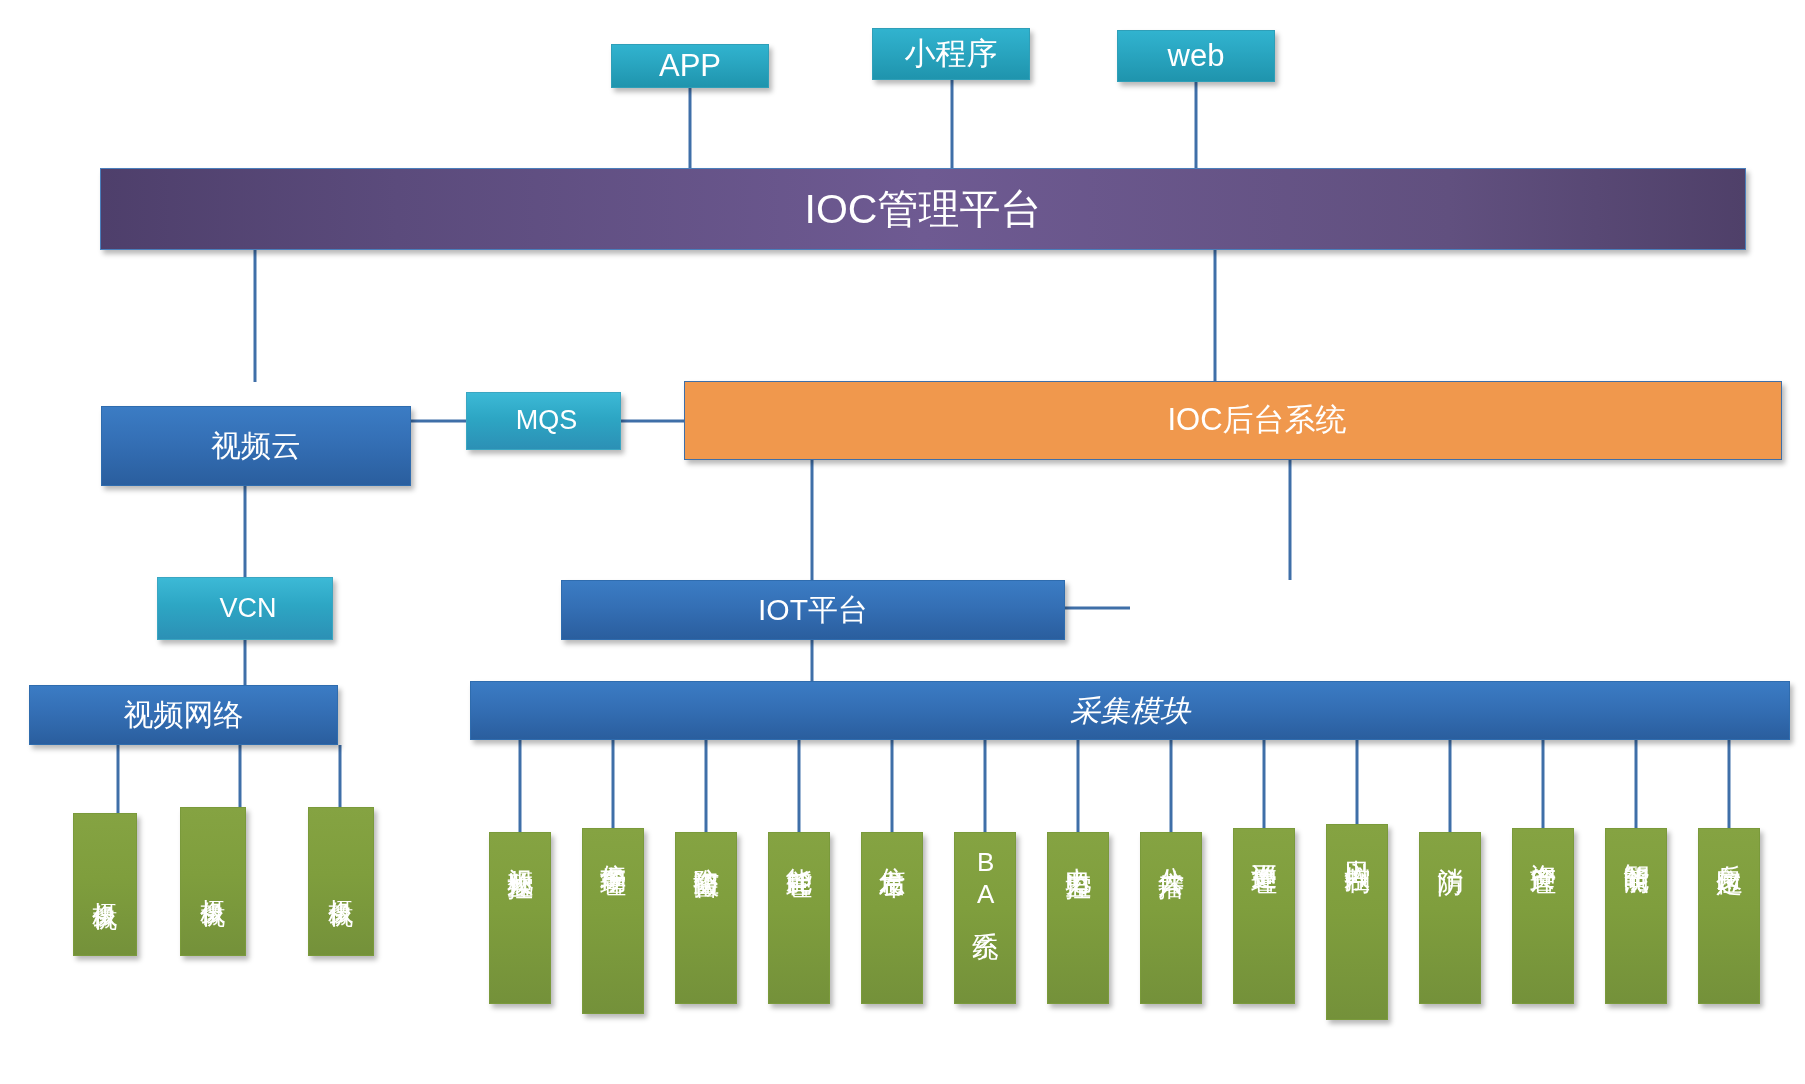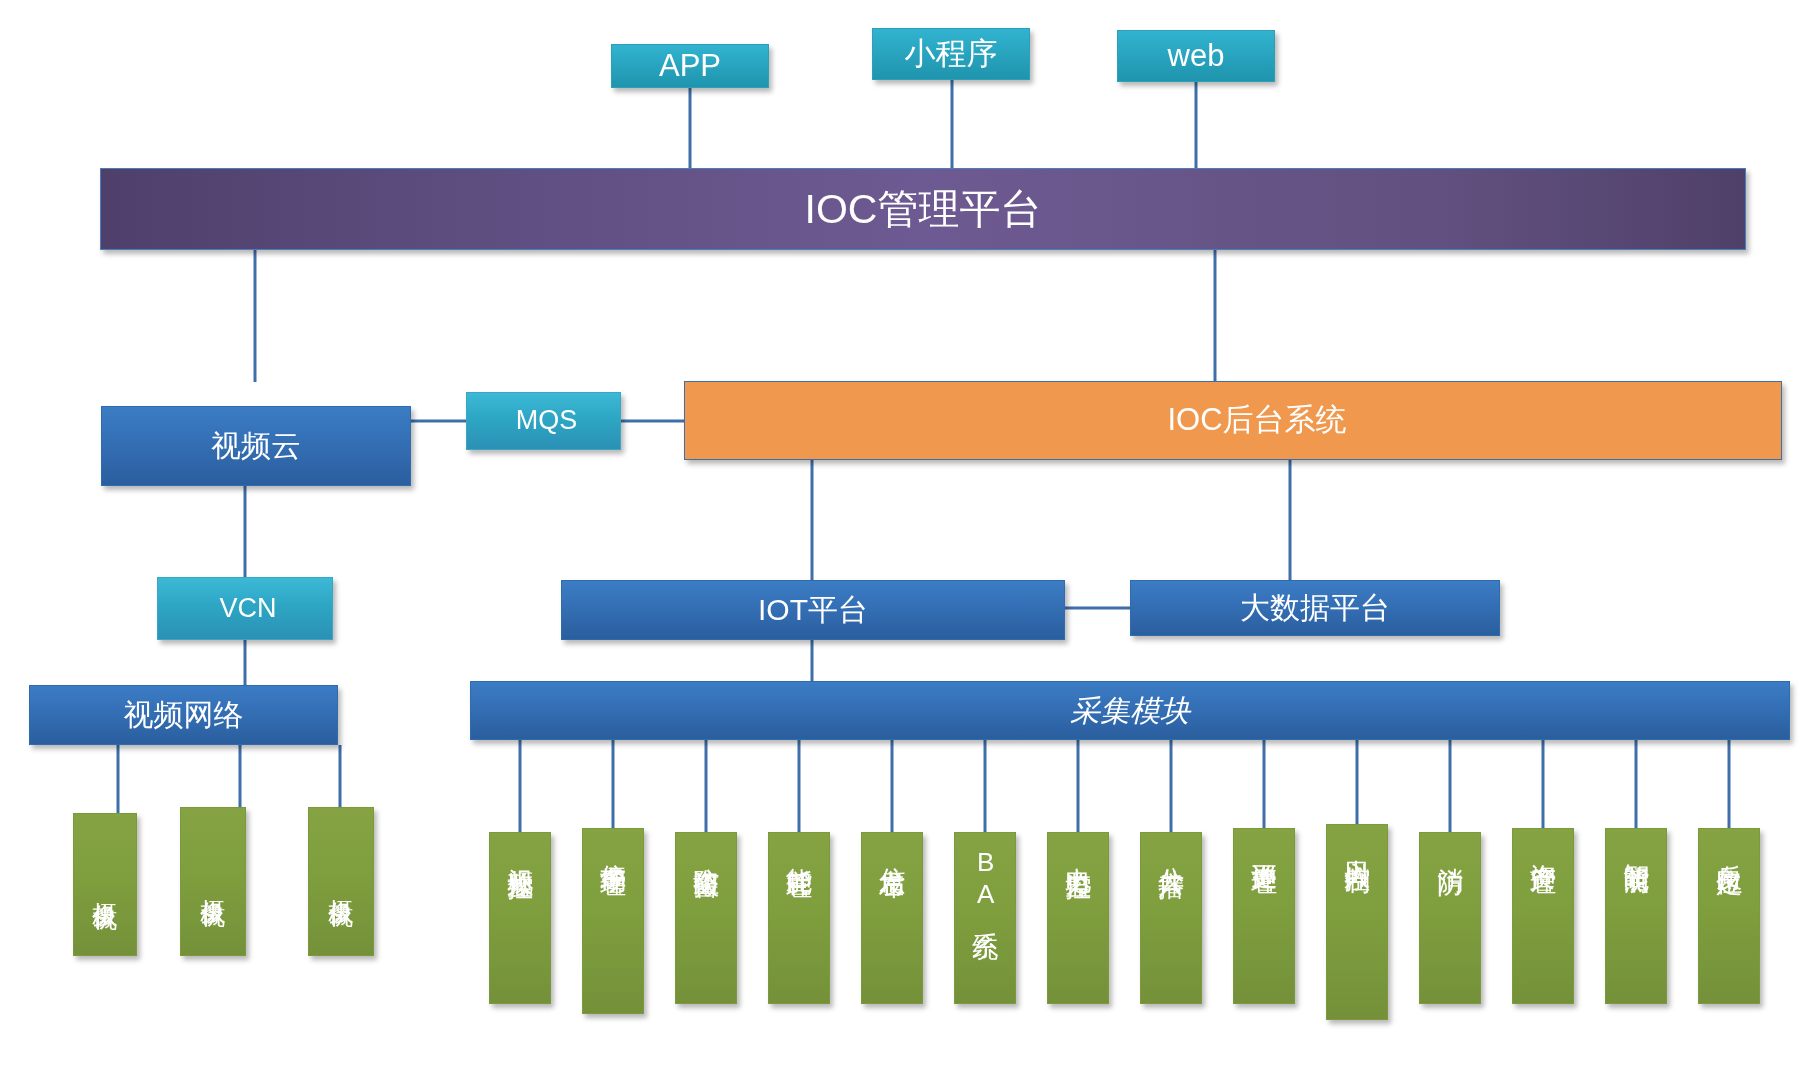--- a/index.html
+++ b/index.html
@@ -158,23 +158,20 @@
   </div>
 
   <div class="node teal-sm" style="left:157px;top:577px;width:176px;height:63px;">
     <span>VCN</span>
   </div>
 
   <div class="node blue" style="left:561px;top:580px;width:504px;height:60px;">
     <span>IOT平台</span>
   </div>
 
-  <div class="node blue" style="left:1130px;top:580px;width:370px;height:56px;">
-    <span>大数据平台</span>
-  </div>
 
   <div class="node blue" style="left:29px;top:685px;width:309px;height:60px;">
     <span>视频网络</span>
   </div>
 
   <div class="node blue" style="left:470px;top:681px;width:1320px;height:59px;font-style:italic;">
     <span>采集模块</span>
   </div>
 
   <div class="node green cam" style="left:73px;top:813px;width:64px;height:143px;">

